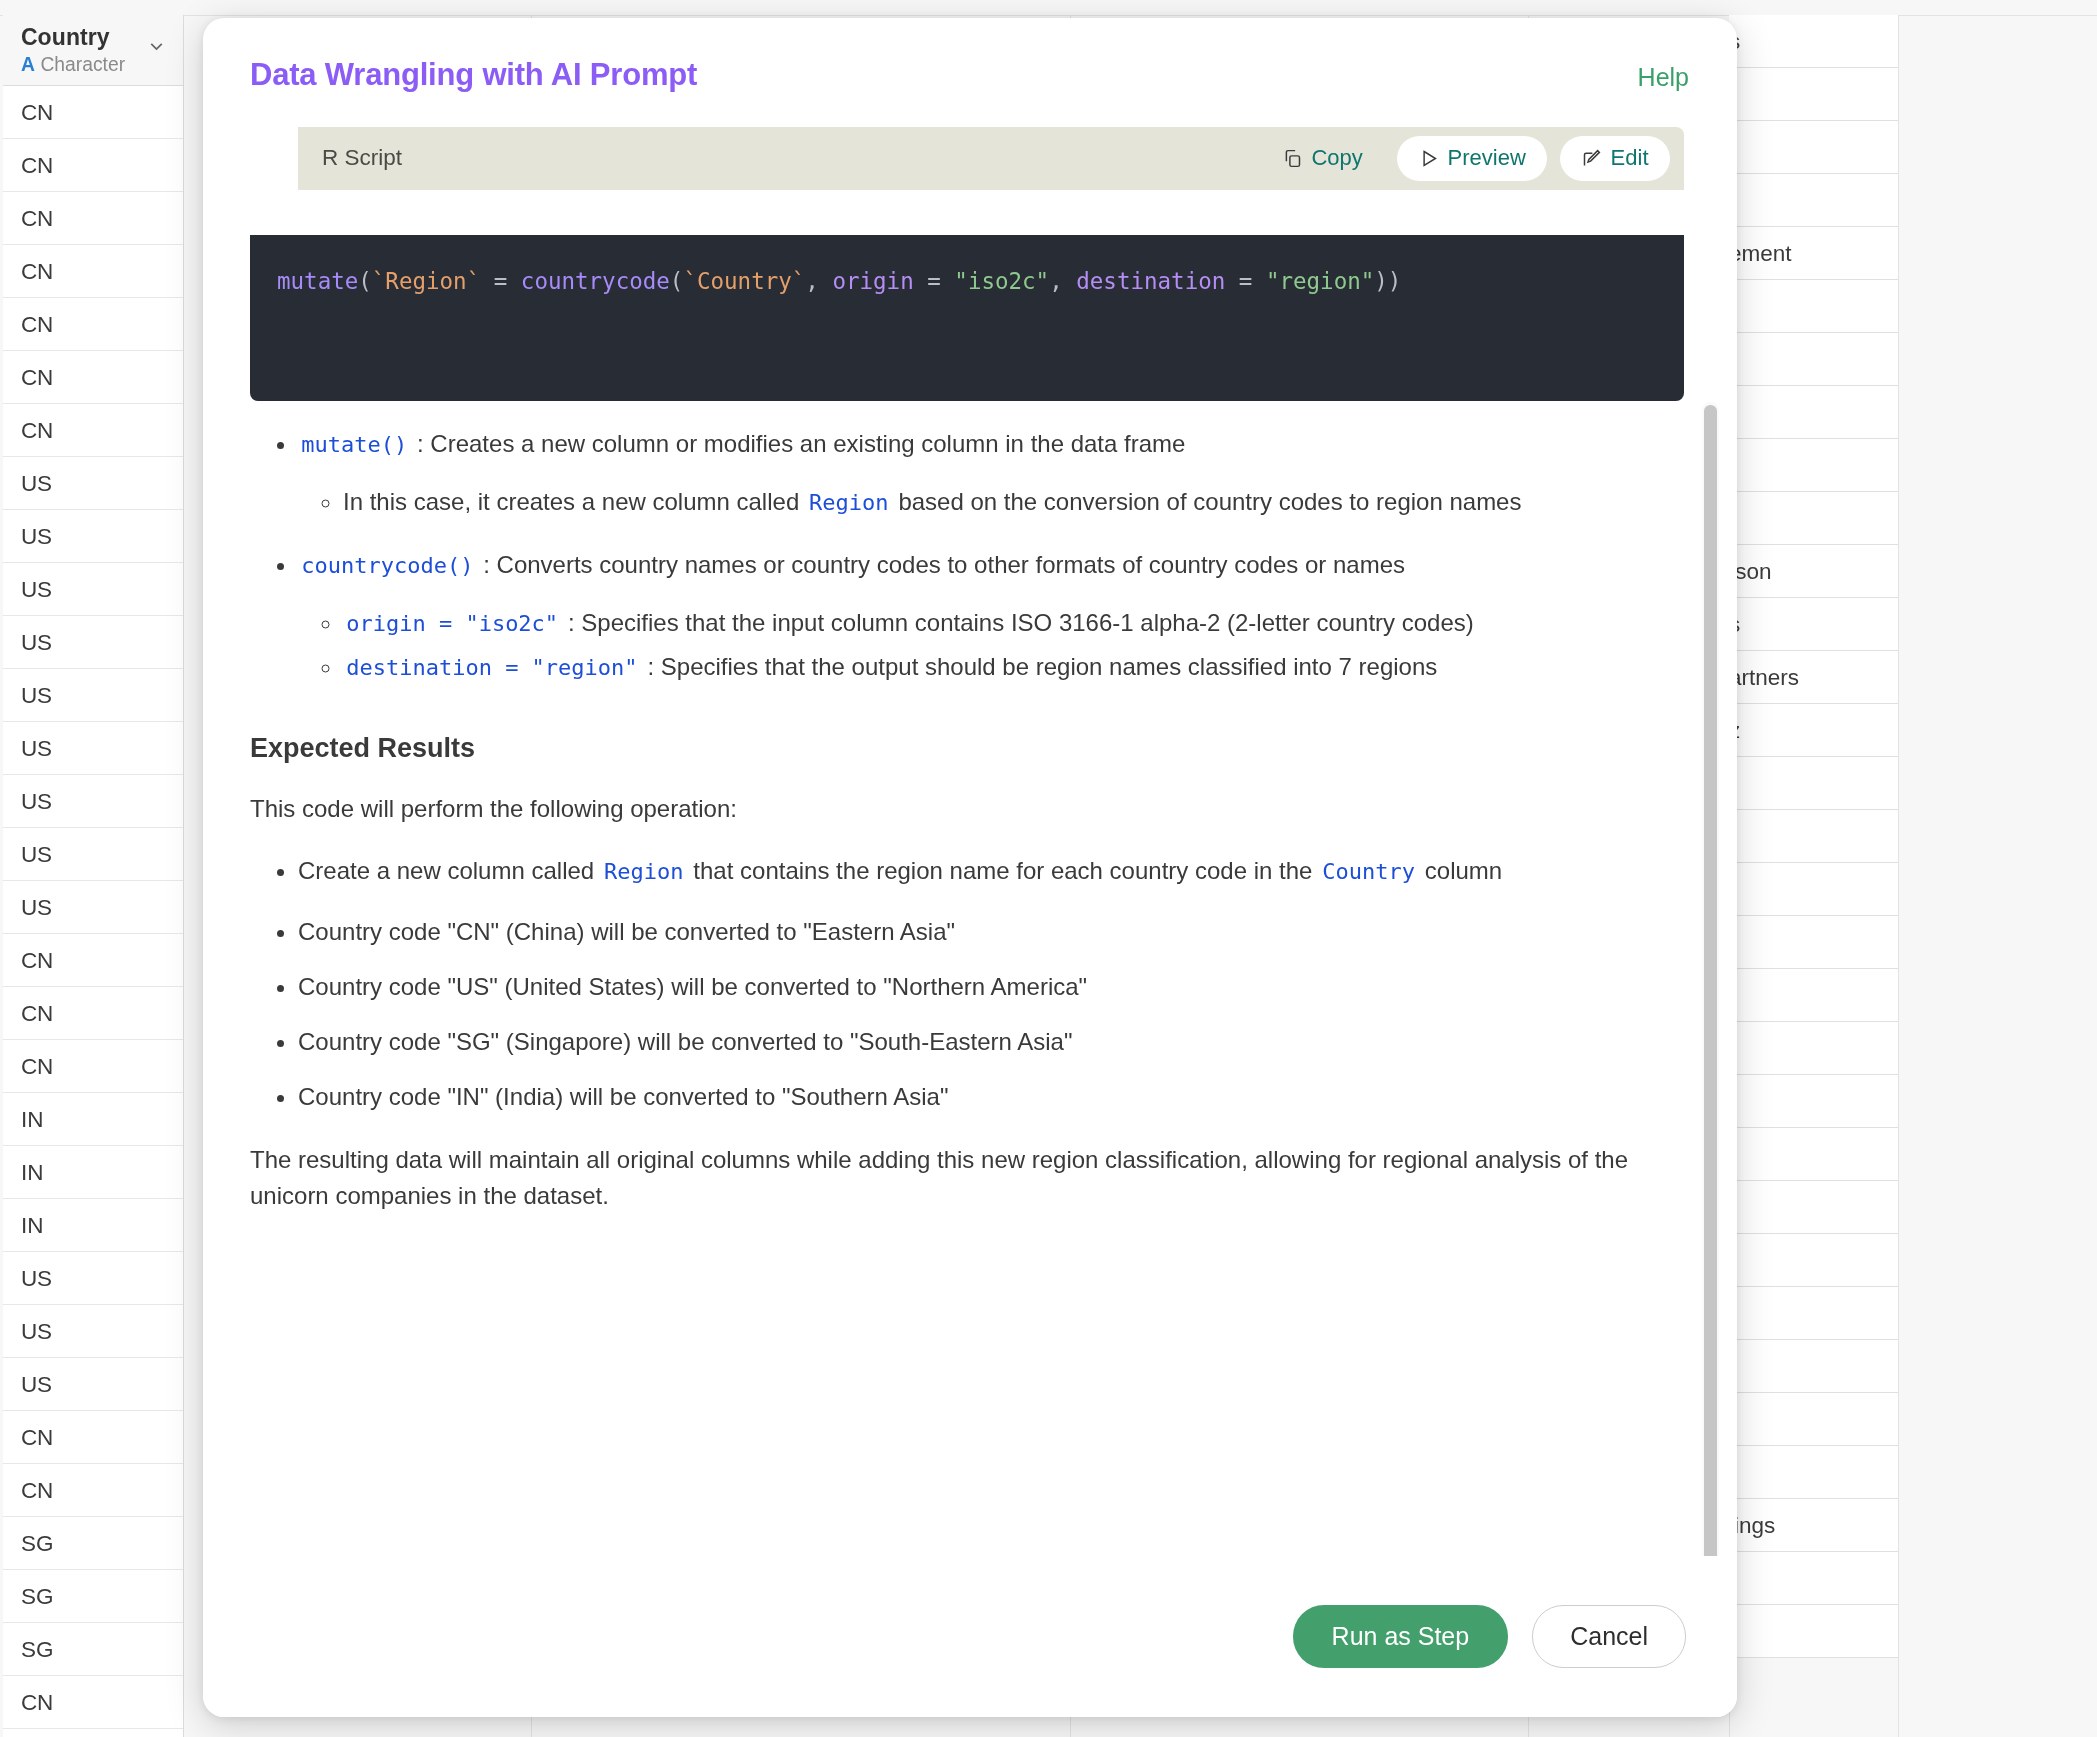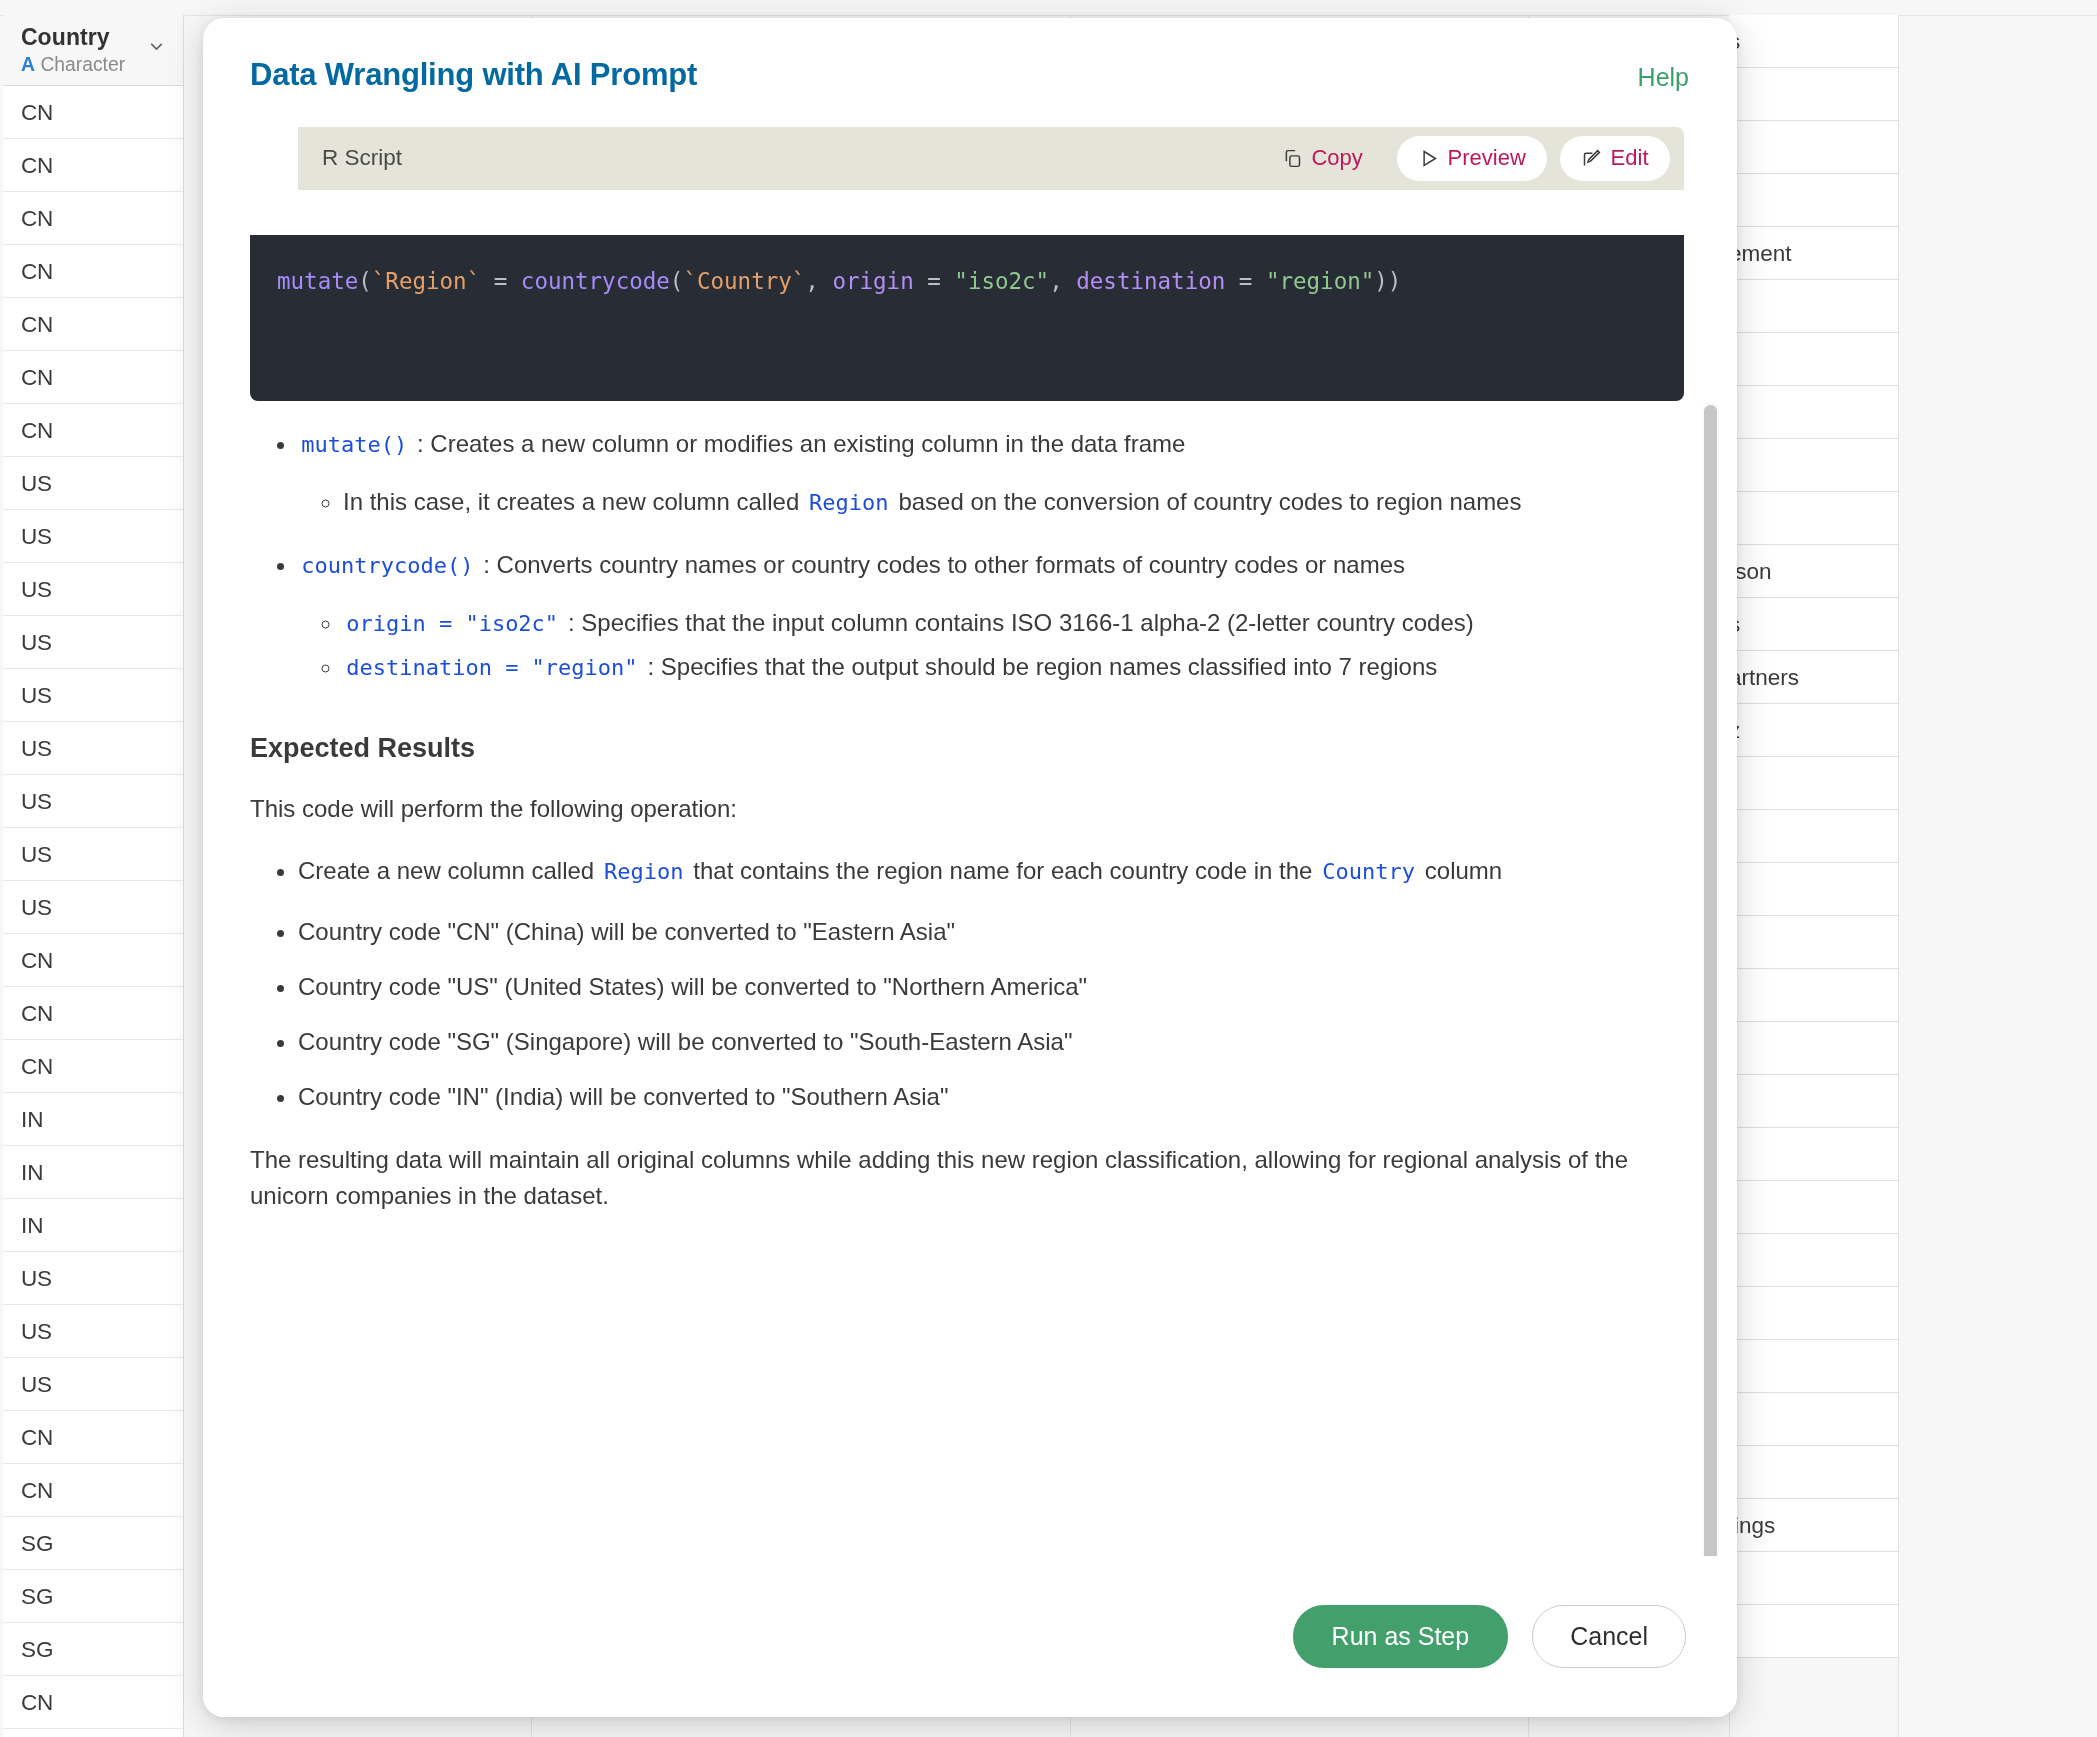--- a/index.html
+++ b/index.html
@@ -38,30 +38,30 @@
   .vline{position:absolute;top:14.5px;bottom:0;width:0.8px;background:#e3e3e3;}
 
   
   #modal{
     position:absolute;left:203px;top:17.7px;width:1534px;height:1699px;
     background:#fff;border-radius:21px;
     box-shadow:0 8px 37px rgba(0,0,0,.17), 0 1.6px 8px rgba(0,0,0,.08);
     overflow:hidden;
   }
   #modal-head{position:relative;padding:39px 47px 0 47px;}
-  #modal-title{font-size:31px;font-weight:bold;color:#0369a1;letter-spacing:-0.2px;}
+  #modal-title{font-size:31px;font-weight:bold;color:#8b5cf6;letter-spacing:-0.2px;}
   #help-link{position:absolute;right:48px;top:45px;font-size:25px;color:#3aa06a;cursor:pointer;text-align:right;}
 
   #scroll-area{position:relative;margin:0;padding:0 53px 0 47px;height:1497px;overflow:hidden;}
 
   
   .code-card{margin-top:34px;border-radius:8px;overflow:hidden;}
   .code-bar{background:#e4e4d8;height:63px;display:flex;align-items:center;padding:0 14.5px 0 24px;margin-left:48px;}
   .code-lang{font-size:22.5px;color:#4a4a46;flex:1;}
-  .bar-btn{display:flex;align-items:center;gap:8.8px;font-size:22px;color:#be185d;
+  .bar-btn{display:flex;align-items:center;gap:8.8px;font-size:22px;color:#0f766e;
            padding:0 21px;height:45px;border-radius:22.5px;cursor:pointer;}
   .bar-btn.plain{background:transparent;}
   .bar-btn.pill{background:#fff;margin-left:13px;}
   .bar-btn svg{display:block;}
   .code-body{background:#282c34;padding:30px 27px 48px 27px;min-height:88px;margin-top:45px;}
   .code-line{font-family:"DejaVu Sans Mono","Liberation Mono",monospace;font-size:22.5px;line-height:1.45;white-space:pre;}
   .tk-fn{color:#a78bfa;}
   .tk-pun{color:#b9bec8;}
   .tk-var{color:#e5a06a;}
   .tk-op{color:#b9bec8;}

